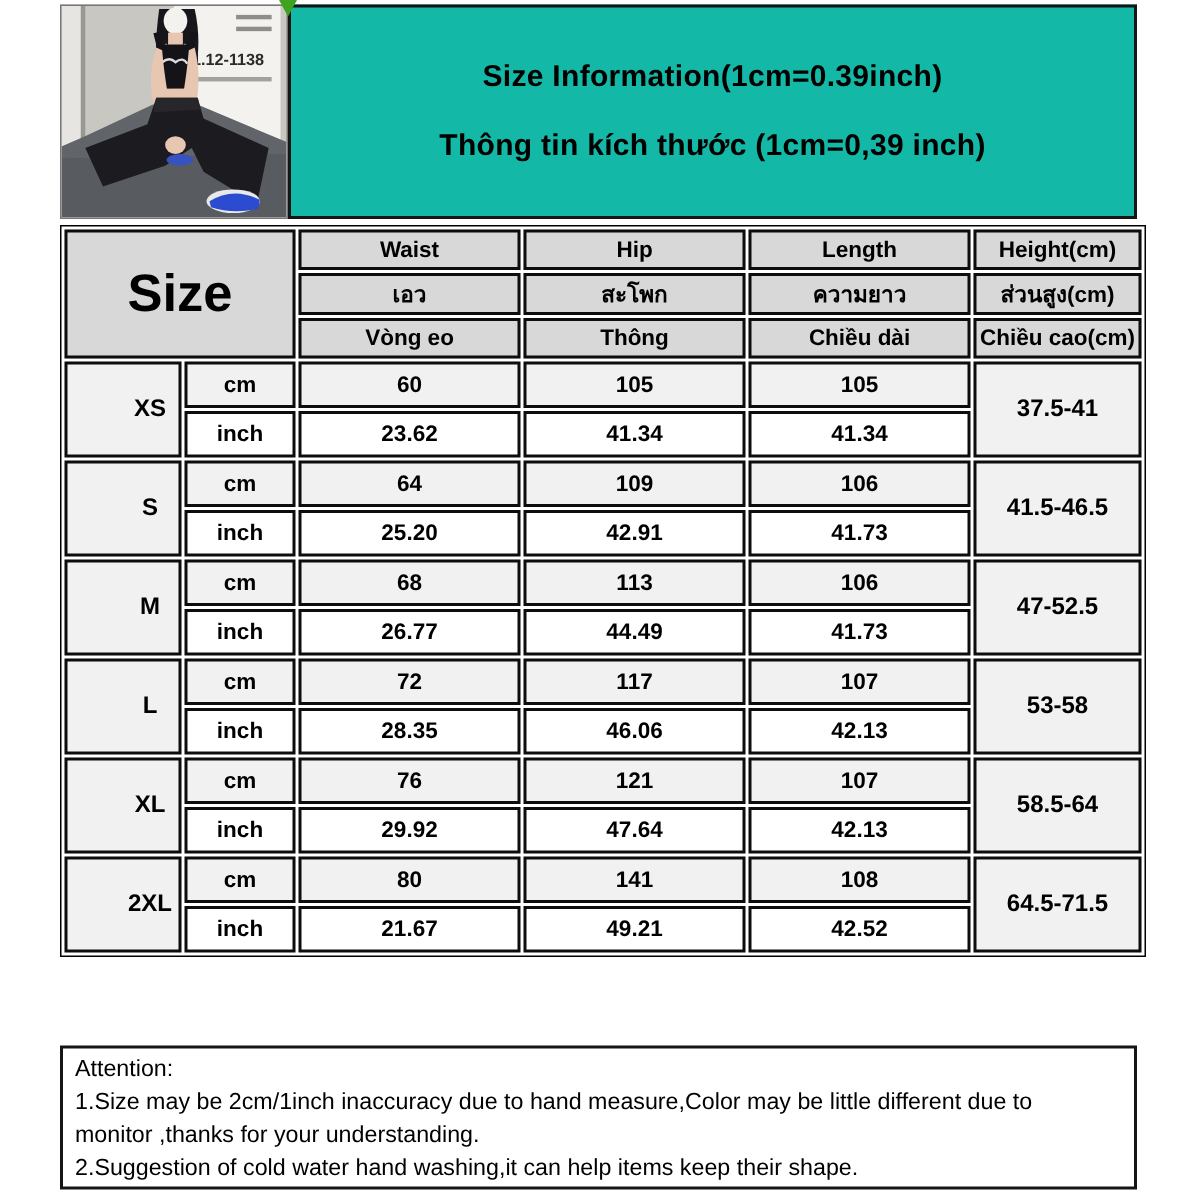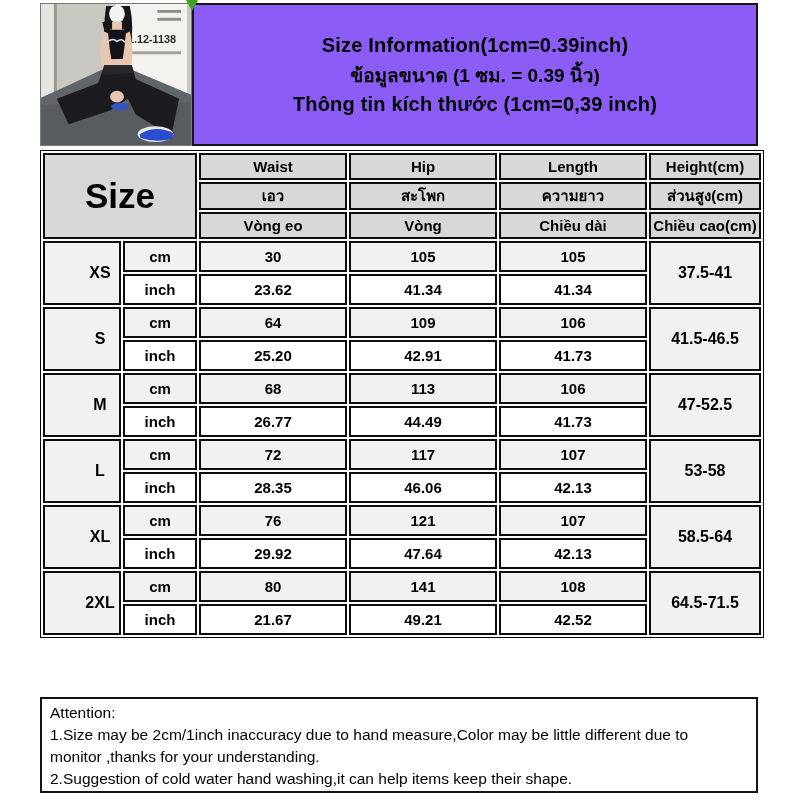--- a/index.html
+++ b/index.html
@@ -20,23 +20,23 @@
   
   .green-notch {
     position:absolute; left:186px; top:0; width:0; height:0;
     border-top:11px solid #3fa321; border-left:6px solid transparent;
     border-right:6px solid transparent; z-index:3;
   }
 
   
   .title-box {
     position:absolute; left:192px; top:3px; width:566px; height:143px;
-    background:#8b5cf6; border:2px solid #151515;
+    background:#14b8a6; border:2px solid #151515;
     display:flex; flex-direction:column; justify-content:center; align-items:center;
-    gap:3px; text-align:center;
+    gap:23px; text-align:center;
   }
   .title-en, .title-vi { font-size:20px; font-weight:bold; letter-spacing:.2px; }
   .title-th { font-size:19px; font-weight:bold; }
 
   
   table.size-table {
     position:absolute; left:40px; top:150px; width:718px;
     border-collapse:separate; border-spacing:2px; table-layout:fixed;
     background:#ffffff; border:1px solid #000;
   }
@@ -106,21 +106,20 @@
 
       <ellipse cx="116" cy="132" rx="18" ry="8" fill="#e9e9ea"></ellipse>
       <path d="M100 132 Q116 122 134 131 L133 137 Q116 141 101 136 Z" fill="#2b4bd0"></path>
     </svg>
   </div>
 
   <div class="green-notch"></div>
 
   <div class="title-box">
     <div class="title-en">Size Information(1cm=0.39inch)</div>
-    <div class="title-th">ข้อมูลขนาด (1 ซม. = 0.39 นิ้ว)</div>
     <div class="title-vi">Thông tin kích thước (1cm=0,39 inch)</div>
   </div>
 
   <table class="size-table">
     <colgroup>
       <col style="width:78px">
         <col style="width:74px">
         <col style="width:148px">
       <col style="width:148px">
         <col style="width:148px">
@@ -136,29 +135,29 @@
         <td class="hdr">Height(cm)</td>
       </tr>
       <tr>
         <td class="hdr">เอว</td>
         <td class="hdr">สะโพก</td>
         <td class="hdr">ความยาว</td>
         <td class="hdr">ส่วนสูง(cm)</td>
       </tr>
       <tr>
         <td class="hdr">Vòng eo</td>
-        <td class="hdr">Vòng</td>
+        <td class="hdr">Thông</td>
         <td class="hdr">Chiều dài</td>
         <td class="hdr">Chiều cao(cm)</td>
       </tr>
 
       <tr class="r-cm">
         <td class="szc" rowspan="2">XS</td>
         <td>cm</td>
-        <td>30</td>
+        <td>60</td>
         <td>105</td>
         <td>105</td>
         <td class="hgt" rowspan="2">37.5-41</td>
       </tr>
       <tr class="r-in">
         <td>inch</td>
         <td>23.62</td>
         <td>41.34</td>
         <td>41.34</td>
       </tr>

